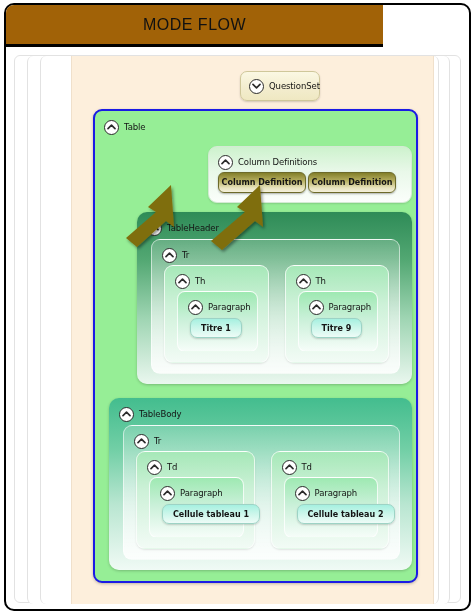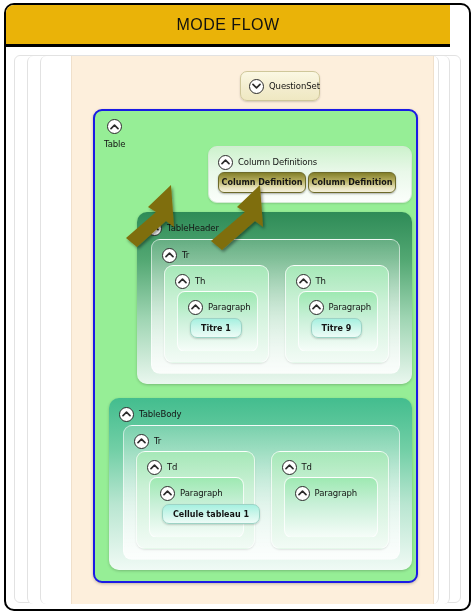--- a/index.html
+++ b/index.html
@@ -25,22 +25,22 @@
     border: 2px solid #000000;
     border-radius: 10px;
     background: #ffffff;
     overflow: hidden;
   }
 
   
   .titlebar {
     position: absolute;
     left: 0; top: 0;
-    width: 444px; height: 42px;
-    background: #eab308;
+    width: 377px; height: 42px;
+    background: #a16207;
     border-bottom: 3px solid #000000;
     display: flex;
     align-items: center;
     justify-content: center;
   }
   .titlebar-text {
     font-size: 16px;
     letter-spacing: 0.5px;
     color: #111111;
     font-family: "Liberation Sans", sans-serif;
@@ -131,21 +131,21 @@
     left: 21px; top: 53px;
     width: 325px; height: 474px;
     border: 2px solid #1a1ae5;
     border-radius: 9px;
     background: #96ee96;
     box-shadow: 0 1px 3px rgba(0,0,0,0.25);
     overflow: hidden;
   }
   .table-head {
     position: absolute;
-    left: 9px; top: 8px; flex-direction: column;
+    left: 9px; top: 8px;
   }
 
   
   .coldefs {
     position: absolute;
     left: 113px; top: 35px;
     width: 204px; height: 57px;
     border-radius: 9px;
     background: linear-gradient(180deg, #cdf2cd 0%, #e9f8e9 45%, #fbfefb 100%);
     border: 1px solid #d4ead4;
@@ -449,20 +449,23 @@
                         <span class="node-label">Td</span>
                       </div>
                       <div class="para-box">
                         <div class="node-head para-head">
                           <span class="chev">
                             <svg width="9" height="6" viewBox="0 0 9 6">
                                 <path d="M1 4.6 L4.5 1.2 L8 4.6" fill="none" stroke="#2b2b2b" stroke-width="1.7" stroke-linecap="round" stroke-linejoin="round"></path>
                               </svg>
                           </span>
                           <span class="node-label">Paragraph</span>
+                        </div>
+                        <div class="leaf-chip">
+                          <span class="leaf-label">Cellule tableau 2</span>
                         </div>
                       </div>
                     </div>
                   </div>
                 </div>
               </div>
 
             </div>
           </div>
         </div>

